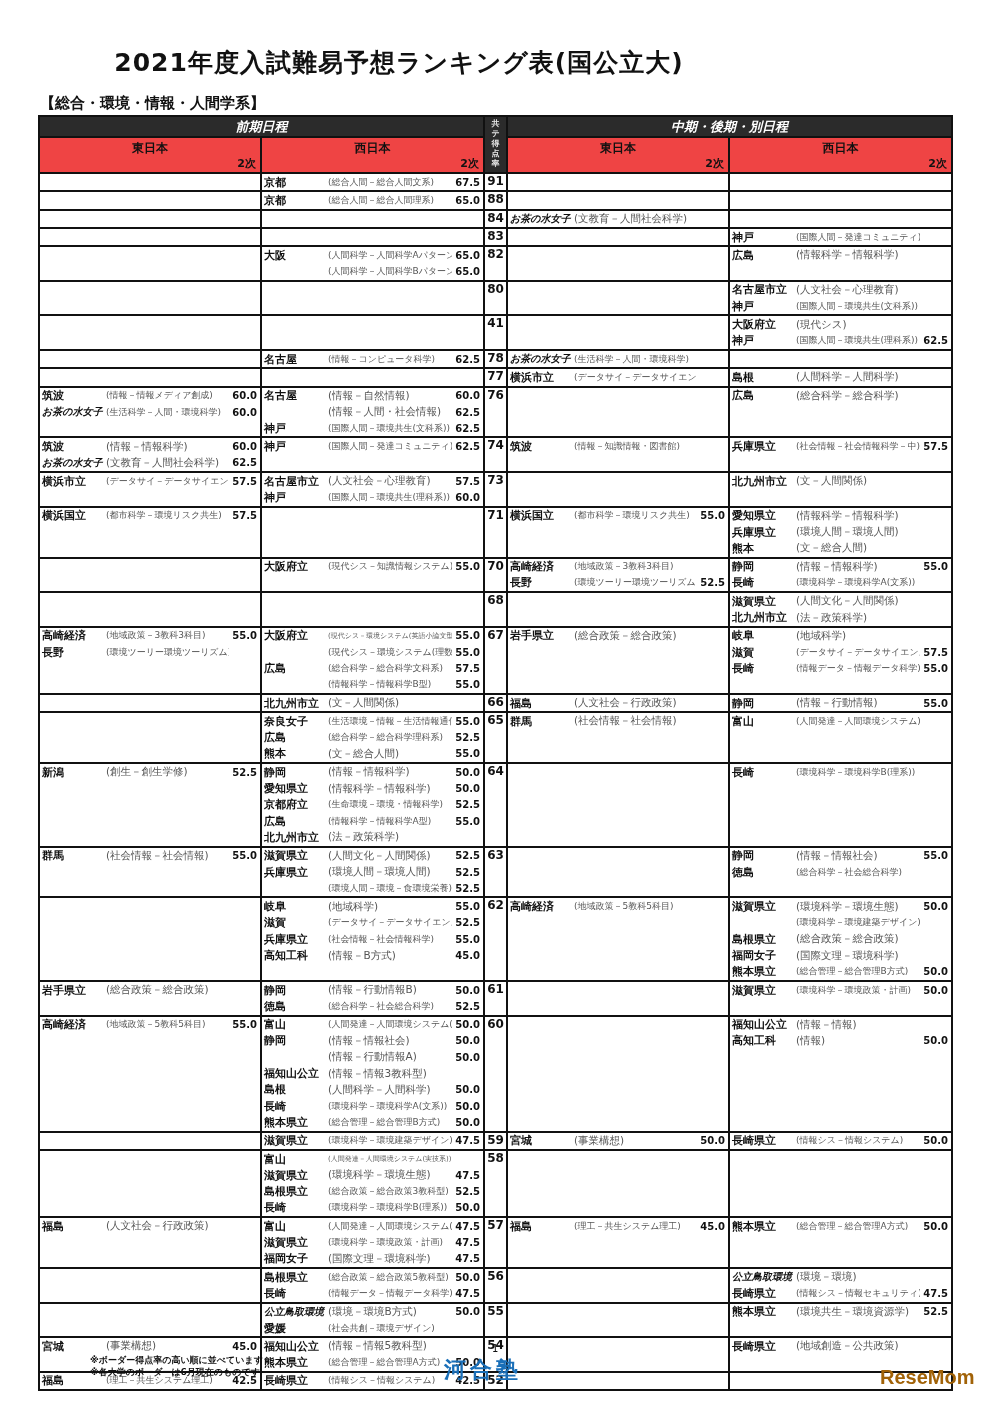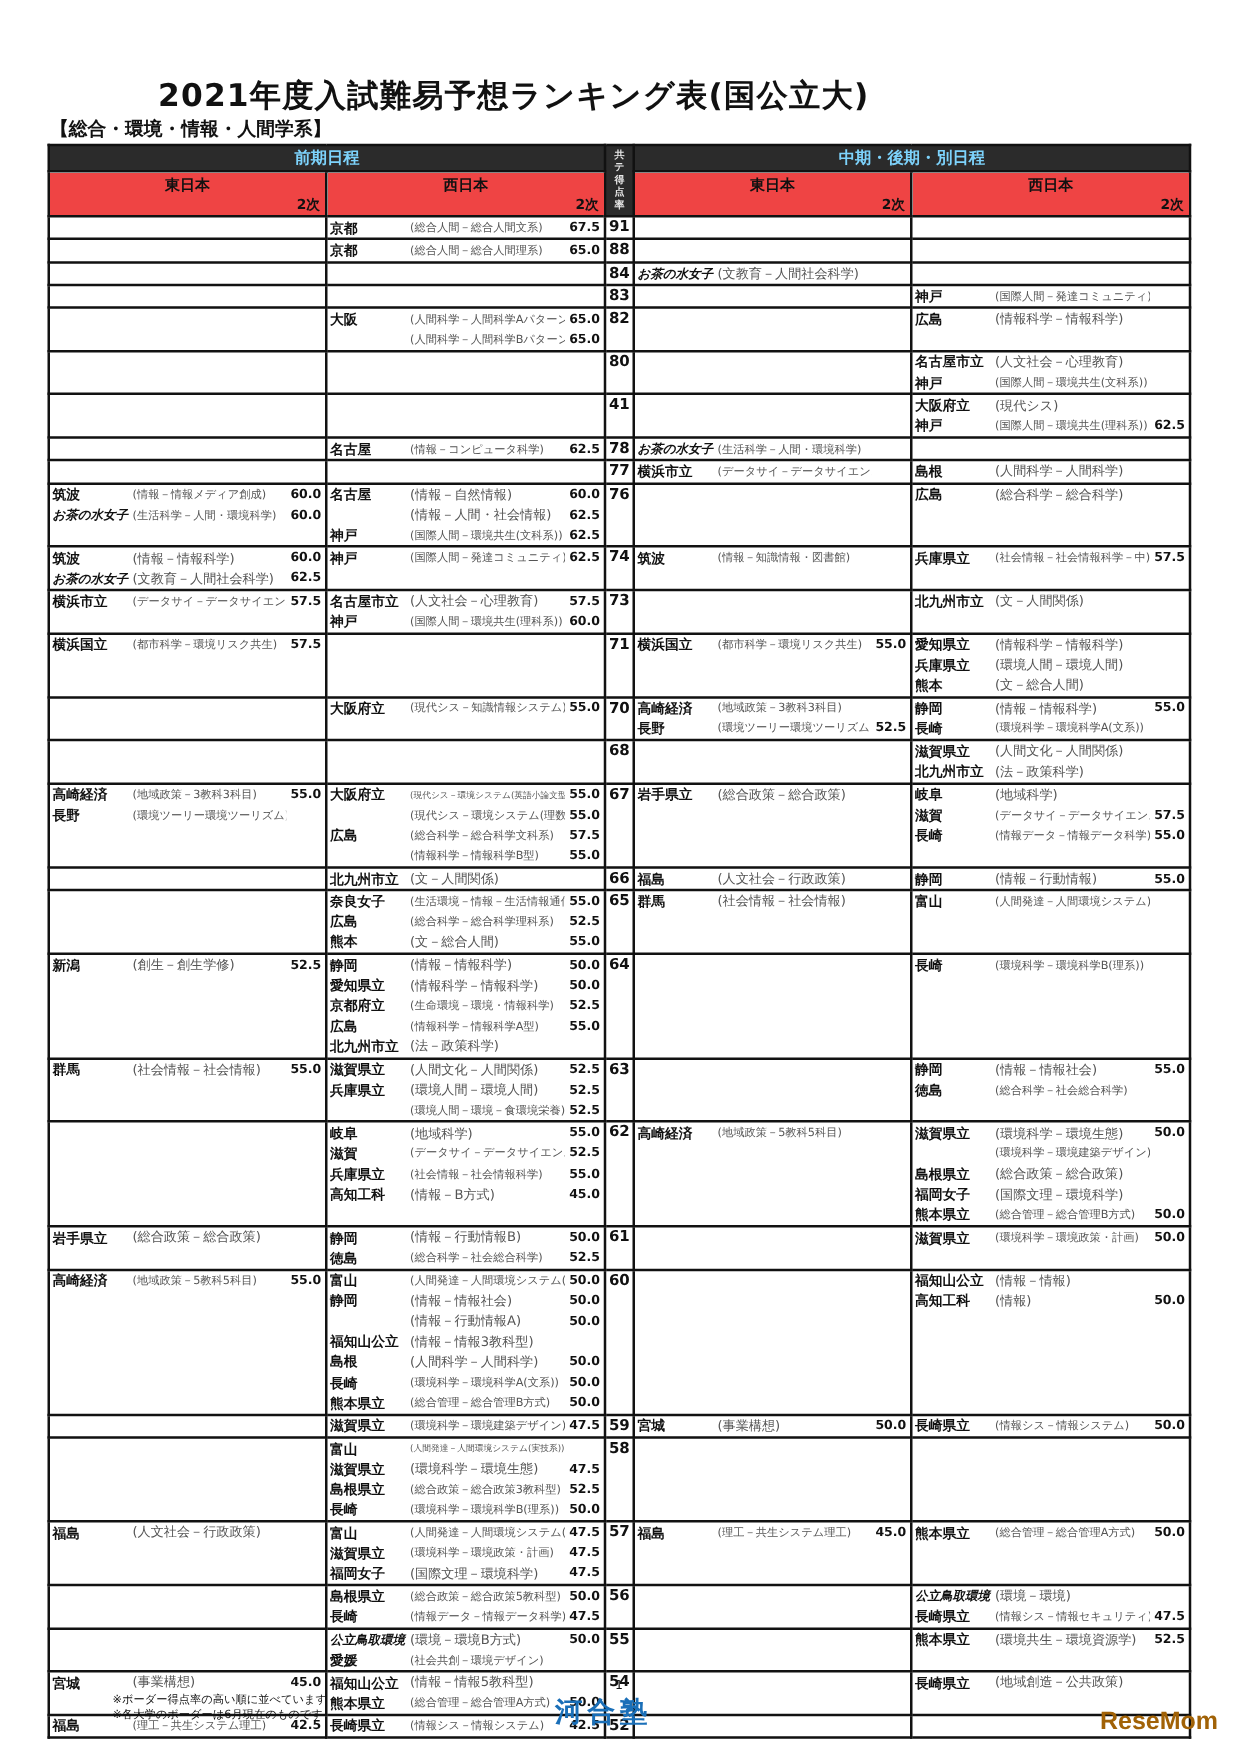--- a/index.html
+++ b/index.html
@@ -1,34 +1,34 @@
 <!DOCTYPE html>
 <html><head>
 <meta charset="utf-8">
 <style>
   html, body { margin:0; padding:0; background:#ffffff; }
   body { width:990px; height:1402px; position:relative; overflow:hidden; font-family:"DejaVu Sans", sans-serif; color:#111; }
-  .title { position:absolute; top:60px; left:0; width:798px; text-align:center; font-size:25px; font-weight:bold; letter-spacing:1px; font-family:"DejaVu Sans", sans-serif;margin-left:12px; }
+  .title { position:absolute; top:46px; left:0; width:798px; text-align:center; font-size:25px; font-weight:bold; letter-spacing:1px; font-family:"DejaVu Sans", sans-serif; }
   .section { position:absolute; top:94px; left:40px; font-size:15px; font-weight:bold; }
   table.rank { position:absolute; top:115px; left:38px; width:913px; border-collapse:collapse; table-layout:fixed; }
   table.rank td, table.rank th { border:2px solid #111; padding:0; vertical-align:top; }
-  .hd-dark { background:#2b2b2b; color:#7dd3fc; font-size:13px; font-weight:bold; height:19px; text-align:center; line-height:19px; }
+  .hd-dark { background:#2b2b2b; color:#ffffff; font-size:13px; font-weight:bold; height:19px; text-align:center; line-height:19px;font-style:italic; }
   .hd-score { background:#2b2b2b; color:#e8e8e8; font-size:8px; font-weight:bold; text-align:center; line-height:10px; padding-top:2px !important; }
   .hd-blue { background:#ef4444; height:34px; font-size:12px; font-weight:bold; position:relative; }
   .hd-blue .reg { position:absolute; top:2px; left:0; right:0; text-align:center; }
   .hd-blue .ji { position:absolute; bottom:1px; right:4px; font-size:11px; }
   td.sc { text-align:center; font-size:12px; font-weight:bold; line-height:15px; }
   .ent { display:flex; height:16.3px; align-items:center; font-size:10px; white-space:nowrap; overflow:hidden; }
   .ent .u { width:64px; font-weight:bold; font-size:11px; flex:none; padding-left:2px; }
   .ent .u.sm { font-size:10px;font-style:italic; }
   .ent .d { flex:1; color:#555; font-size:9px; overflow:hidden; }
   .ent .d.lg { font-size:10.5px; }
   .ent .d.xs { font-size:7px; }
   .ent .v { width:28px; text-align:right; font-weight:bold; font-size:10px; padding-right:3px; flex:none; }
-  .footer-notes { position:absolute; top:1354px; left:90px; font-size:9px; font-weight:normal; line-height:12px; }
+  .footer-notes { position:absolute; top:1354px; left:90px; font-size:9px; font-weight:bold; line-height:12px; }
   .page-num { position:absolute; top:1343px; left:492px; font-size:10px; }
   .logo { position:absolute; top:1355px; left:444px; font-size:22px; font-weight:bold; color:#1a6fb8; letter-spacing:4px; }
   .resemom { position:absolute; top:1366px; left:880px; font-size:20px; font-weight:bold; color:#a16207; font-family:"Liberation Sans", sans-serif; }
 </style>
 </head>
 <body>
 
 <div class="title">2021年度入試難易予想ランキング表(国公立大)</div>
 <div class="section">【総合・環境・情報・人間学系】</div>
 

